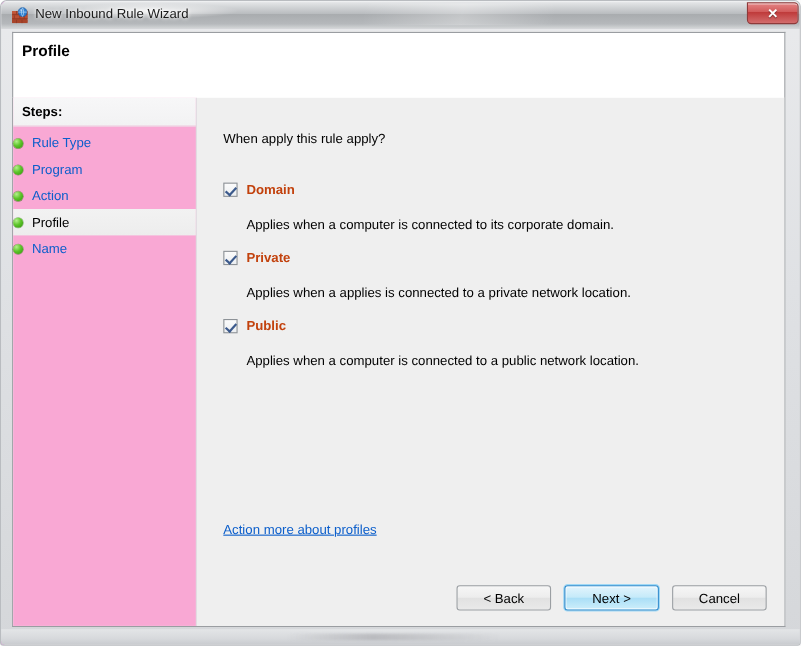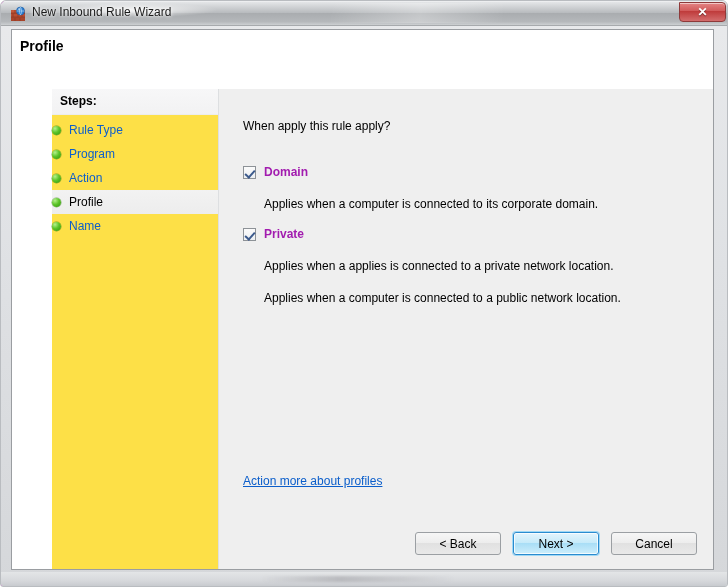--- a/index.html
+++ b/index.html
@@ -116,25 +116,24 @@
     position: absolute;
     left: 10px; top: 88px;
     width: 703px; height: 481px;
     border: 1px solid #9a9da1;
     border-top: none;
     background: #ffffff;
     display: flex;
   }
   #sidebar {
     width: 167px;
-    background: #fde047;
+    background: #f9a8d4;
     border-right: 1px solid #dddfe1;
     position: relative;
     flex: 0 0 167px;
-    margin-left: 40px;
   }
   #steps-header-band {
     position: absolute;
     left: 0; top: 0; right: 0; height: 26px;
     background: linear-gradient(180deg,#f7f7f8 0%, #f2f2f3 100%);
     border-bottom: 1px solid #eceded;
   }
   #steps-label {
     position: absolute;
     left: 8px; top: 5px;
@@ -199,21 +198,21 @@
   .checkbox.checked::after {
     content: "";
     position: absolute;
     left: 3px; top: 1px;
     width: 4px; height: 8px;
     border: solid #3c5a8c;
     border-width: 0 2px 2px 0;
     transform: rotate(42deg);
   }
   .option-name {
-    font-size: 12px; font-weight: bold; color: #a21caf;
+    font-size: 12px; font-weight: bold; color: #c2410c;
     line-height: 14px;
   }
   .option-desc {
     font-size: 12px; color: #000;
     margin-top: 18px;
     margin-left: 21px;
     line-height: 14px;
   }
   #learn-more {
     position: absolute;
@@ -341,20 +340,24 @@
 
         <div class="option">
           <div class="option-row">
             <span class="checkbox checked"></span>
             <span class="option-name">Private</span>
           </div>
           <div class="option-desc">Applies when a applies is connected to a private network location.</div>
         </div>
 
         <div class="option">
+          <div class="option-row">
+            <span class="checkbox checked"></span>
+            <span class="option-name">Public</span>
+          </div>
           <div class="option-desc">Applies when a computer is connected to a public network location.</div>
         </div>
 
       </div>
 
       <div id="learn-more">Action more about profiles</div>
 
       <div id="footer-buttons">
         <div class="btn">&lt; Back</div>
         <div class="btn default">Next &gt;</div>

